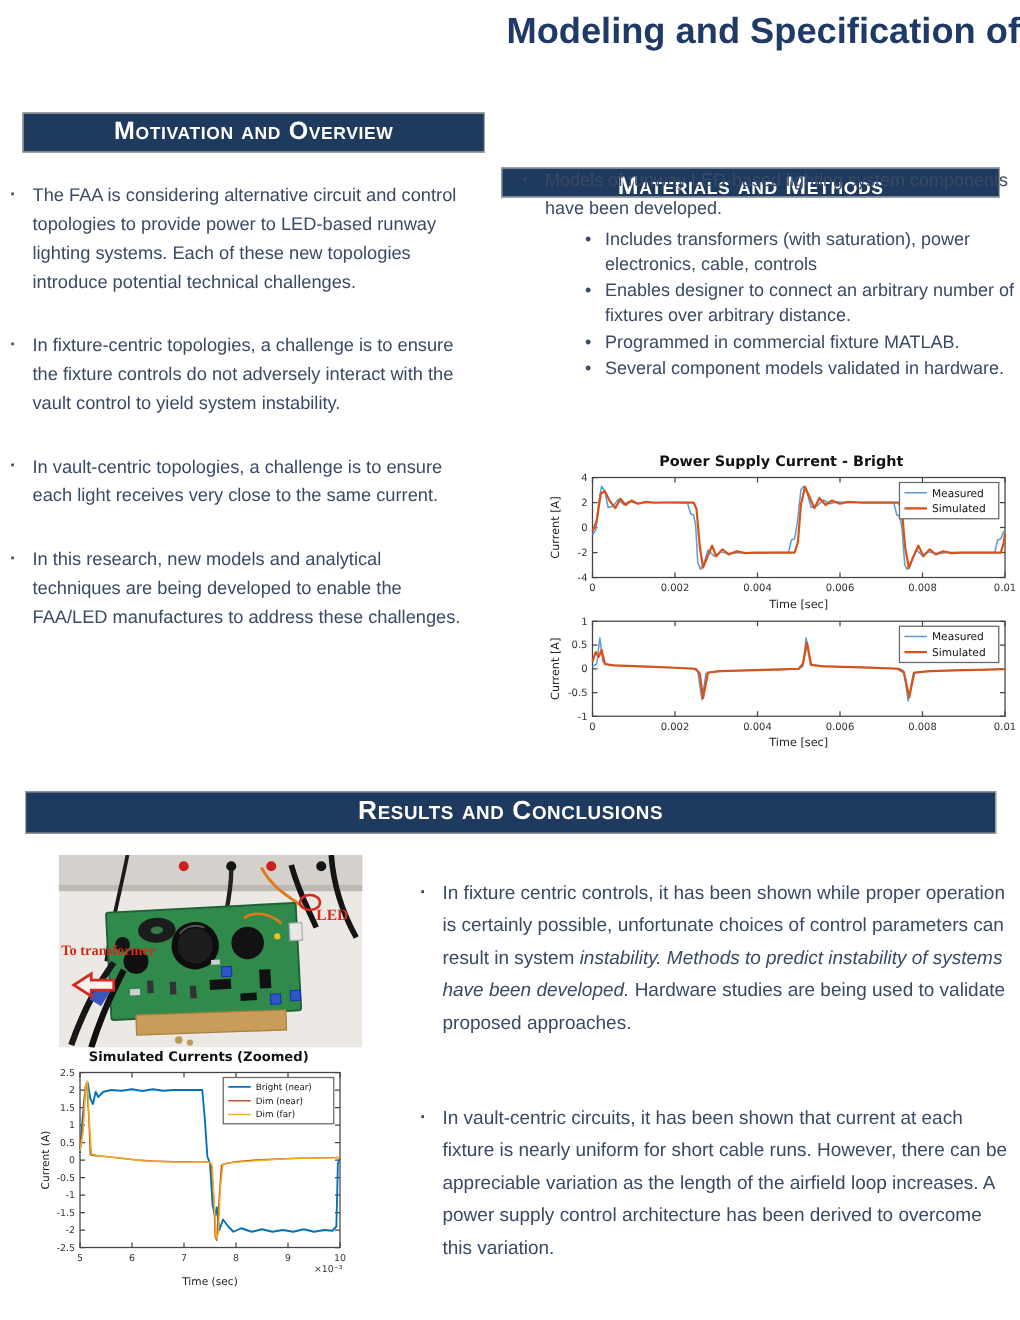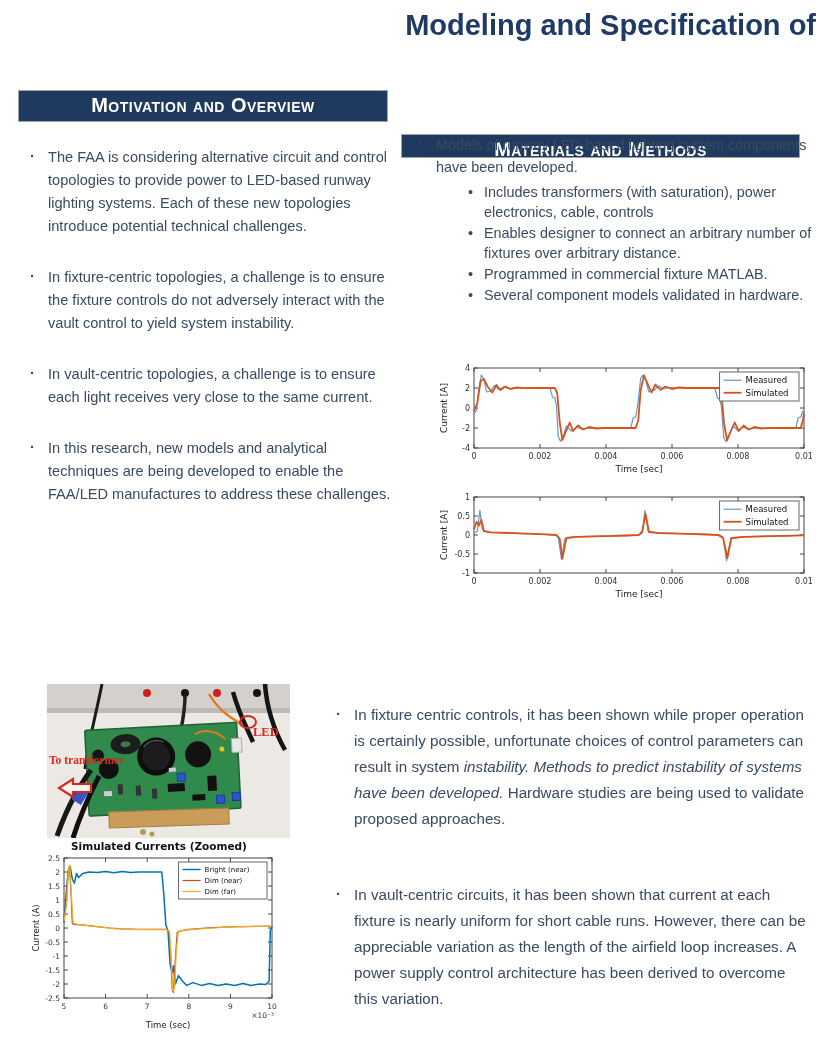--- a/index.html
+++ b/index.html
@@ -19,21 +19,21 @@
   .bar {
     position:absolute; background:#1F3A5F; border:1px solid #a3a3a3;
     color:#ffffff; text-align:center;
     font-weight:bold; font-variant:small-caps; letter-spacing:0.5px;
   }
   .bar-motivation { left:18px;  top:90px; width:370px; height:32px; font-size:20px; line-height:28px; }
   .bar-materials  { left:401px; top:90px; width:399px; height:24px; font-size:20px; line-height:28px;margin-top:44px; }
   .bar-results    { left:20px;  top:633px; width:777px; height:34px; font-size:21px; line-height:30px; }
   
   .col { position:absolute; color:#3A4A63; }
-  .col-left  { left:26px;  top:146px; width:372px; font-size:14.6px; line-height:23px; }
+  .col-left  { left:4px;  top:146px; width:372px; font-size:14.6px; line-height:23px; }
   .col-right { left:414px; top:134px; width:398px; font-size:14.4px; line-height:22px; }
   .bullet { position:relative; padding-left:22px; margin-bottom:28px; }
   .bullet::before { content:"\00b7"; position:absolute; left:4px; top:-1px; font-weight:bold; color:#3A4A63; }
   .sub-list { margin-top:2px; }
   .sub-bullet { position:relative; padding-left:30px; margin-left:40px; line-height:20px; margin-bottom:1px; }
   .sub-bullet::before { content:"\2022"; position:absolute; left:14px; color:#3A4A63; }
   .results-col { position:absolute; left:332px; top:702px; width:476px; color:#3A4A63; font-size:15.2px; line-height:26px; }
   .results-col .bullet { margin-bottom:0; }
   .results-col .b1 { }
   .results-col .b2 { margin-top:50px; }
@@ -55,39 +55,41 @@
 <body>
 
 <div class="poster">
 
   <div class="title-wrap">
     <div class="title-line">Modeling and Specification of</div>
   </div>
 
   <div class="bar bar-motivation">Motivation and Overview</div>
   <div class="bar bar-materials">Materials and Methods</div>
+  <div class="bar bar-results">Results and Conclusions</div>
 
   <div class="col col-left">
     <div class="bullet">The FAA is considering alternative circuit and control topologies to provide power to LED-based runway lighting systems. Each of these new topologies introduce potential technical challenges.</div>
     <div class="bullet">In fixture-centric topologies, a challenge is to ensure the fixture controls do not adversely interact with the vault control to yield system instability.</div>
     <div class="bullet">In vault-centric topologies, a challenge is to ensure each light receives very close to the same current.</div>
     <div class="bullet">In this research, new models and analytical techniques are being developed to enable the FAA/LED manufactures to address these challenges.</div>
   </div>
 
   <div class="col col-right">
     <div class="bullet" style="margin-bottom:4px;">Models of runway LED-based lighting system components have been developed.</div>
     <div class="sub-list">
       <div class="sub-bullet">Includes transformers (with saturation), power electronics, cable, controls</div>
       <div class="sub-bullet">Enables designer to connect an arbitrary number of fixtures over arbitrary distance.</div>
       <div class="sub-bullet">Programmed in commercial fixture MATLAB.</div>
       <div class="sub-bullet">Several component models validated in hardware.</div>
     </div>
   </div>
 
   <figure class="chart-fig fig-bright">
+    <div class="chart-title">Power Supply Current - Bright</div>
     <svg width="374" height="112">
         <rect x="36" y="6" width="330" height="80" fill="none" stroke="#444" stroke-width="1"></rect>
         <line x1="36" y1="86" x2="36" y2="82" stroke="#444"></line>
         <line x1="36" y1="6" x2="36" y2="10" stroke="#444"></line>
         <text x="36" y="97" text-anchor="middle" font-size="8" fill="#333">0</text>
         <line x1="102" y1="86" x2="102" y2="82" stroke="#444"></line>
         <line x1="102" y1="6" x2="102" y2="10" stroke="#444"></line>
         <text x="102" y="97" text-anchor="middle" font-size="8" fill="#333">0.002</text>
         <line x1="168" y1="86" x2="168" y2="82" stroke="#444"></line>
         <line x1="168" y1="6" x2="168" y2="10" stroke="#444"></line>

